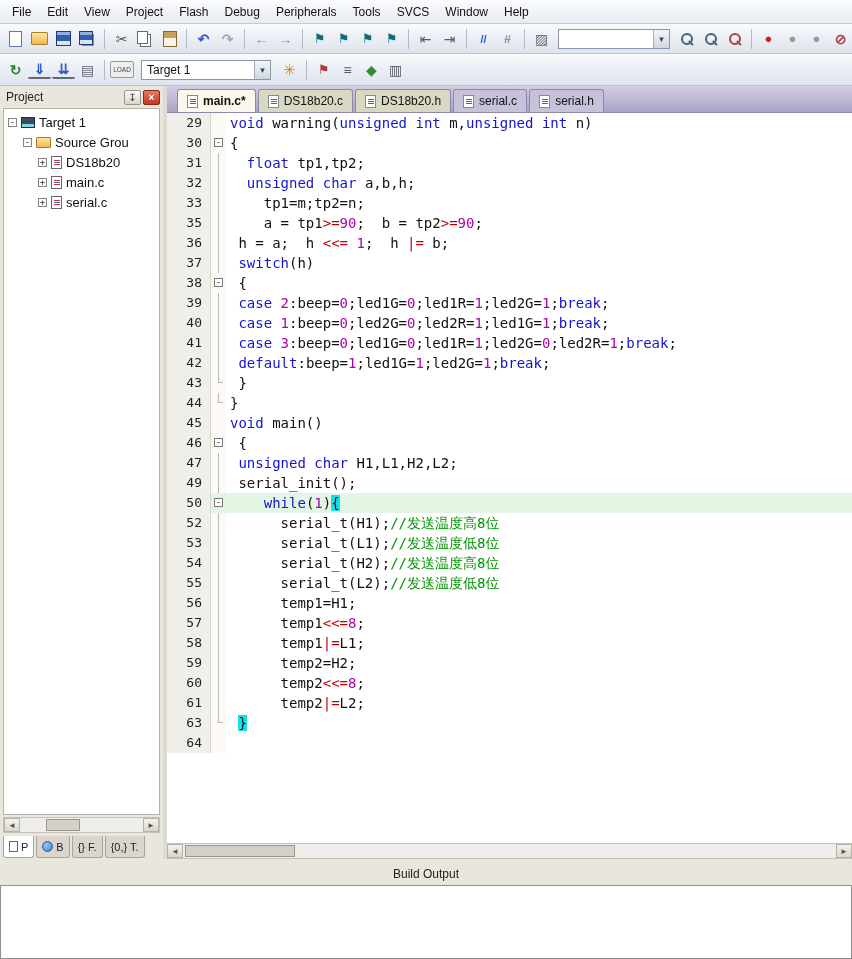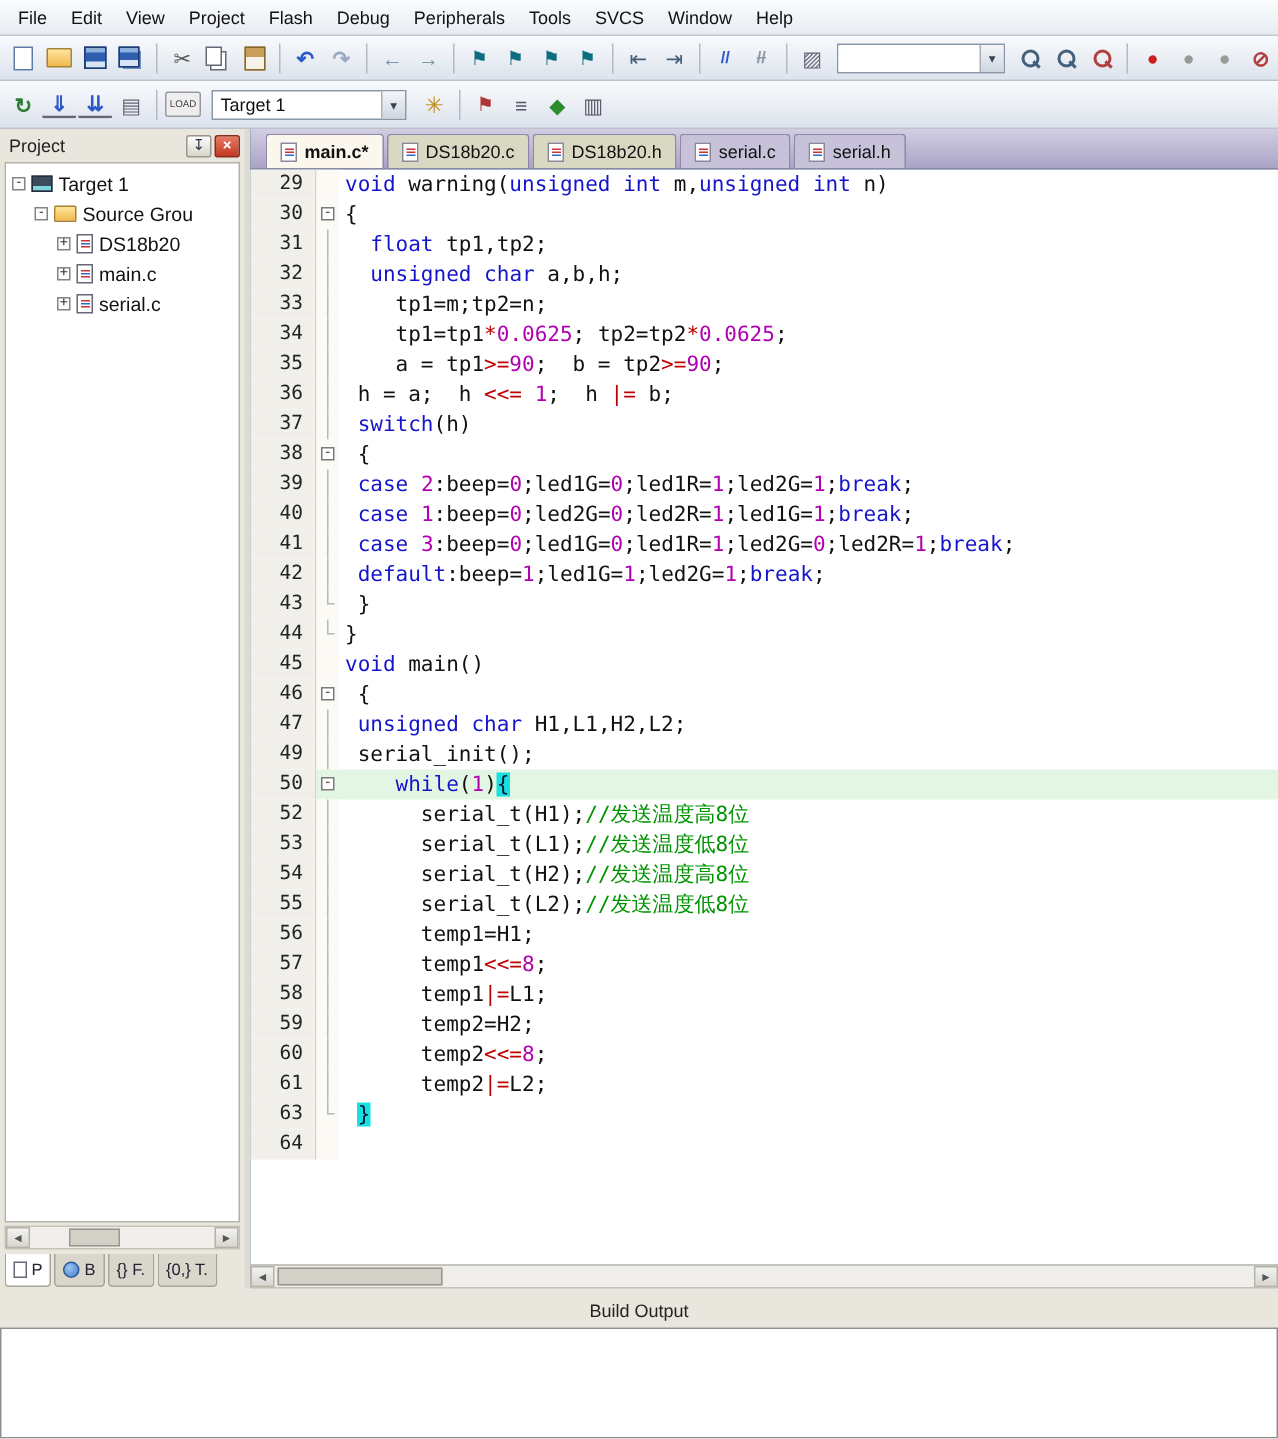--- a/index.html
+++ b/index.html
@@ -347,27 +347,20 @@
             <div class="ccode"><span class="tk-p">  </span><span class="tk-k">unsigned</span><span class="tk-p"> </span><span class="tk-k">char</span><span class="tk-p"> a,b,h;</span></div>
           </div>
           <div class="crow">
             <div class="lnum">33</div>
             <div class="fcell">
               <div class="fline"></div>
             </div>
             <div class="ccode"><span class="tk-p">    tp1=m;tp2=n;</span></div>
           </div>
           <div class="crow">
-            <div class="lnum">34</div>
-            <div class="fcell">
-              <div class="fline"></div>
-            </div>
-            <div class="ccode"><span class="tk-p">    tp1=tp1</span><span class="tk-o">*</span><span class="tk-n">0.0625</span><span class="tk-p">; tp2=tp2</span><span class="tk-o">*</span><span class="tk-n">0.0625</span><span class="tk-p">;</span></div>
-          </div>
-          <div class="crow">
             <div class="lnum">35</div>
             <div class="fcell">
               <div class="fline"></div>
             </div>
             <div class="ccode"><span class="tk-p">    a = tp1</span><span class="tk-o">&gt;=</span><span class="tk-n">90</span><span class="tk-p">;  b = tp2</span><span class="tk-o">&gt;=</span><span class="tk-n">90</span><span class="tk-p">;</span></div>
           </div>
           <div class="crow">
             <div class="lnum">36</div>
             <div class="fcell">
               <div class="fline"></div>

